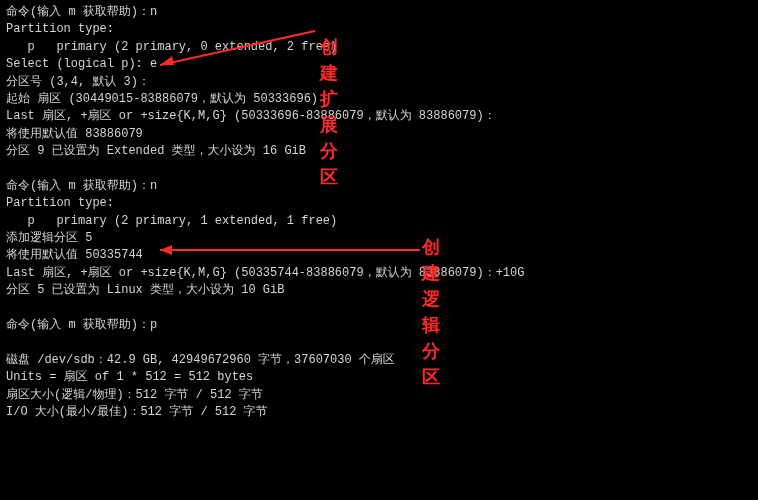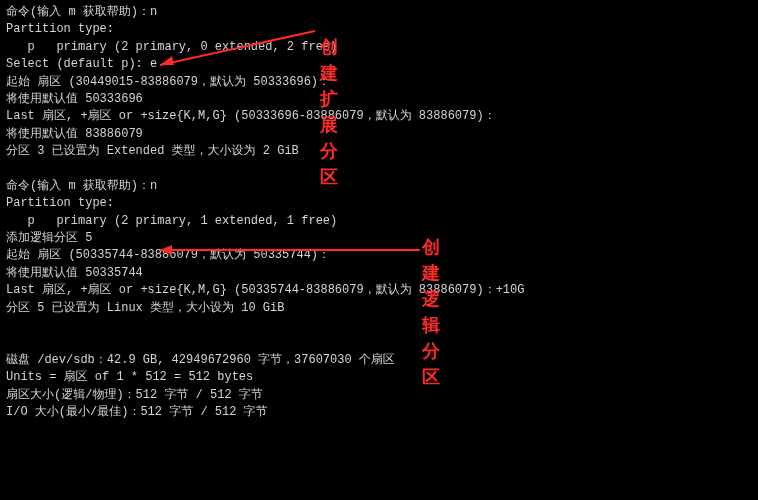--- a/index.html
+++ b/index.html
@@ -9,38 +9,38 @@
   .ann svg{position:absolute}
 </style>
 </head>
 <body>
 
 <div class="term">
 
 <div class="line">命令(输入 m 获取帮助)：n</div>
 <div class="line">Partition type:</div>
 <div class="line">   p   primary (2 primary, 0 extended, 2 free)</div>
-<div class="line">Select (default p): e</div>
+<div class="line">Select (logical p): e</div>
+<div class="line">分区号 (3,4, 默认 3)：</div>
 <div class="line">起始 扇区 (30449015-83886079，默认为 50333696)：</div>
-<div class="line">将使用默认值 50333696</div>
 <div class="line">Last 扇区, +扇区 or +size{K,M,G} (50333696-83886079，默认为 83886079)：</div>
 <div class="line">将使用默认值 83886079</div>
-<div class="line">分区 3 已设置为 Extended 类型，大小设为 2 GiB</div>
+<div class="line">分区 9 已设置为 Extended 类型，大小设为 16 GiB</div>
 <div class="line"> </div>
 
 <div class="line">命令(输入 m 获取帮助)：n</div>
 <div class="line">Partition type:</div>
 <div class="line">   p   primary (2 primary, 1 extended, 1 free)</div>
 <div class="line">添加逻辑分区 5</div>
-<div class="line">起始 扇区 (50335744-83886079，默认为 50335744)：</div>
 <div class="line">将使用默认值 50335744</div>
 <div class="line">Last 扇区, +扇区 or +size{K,M,G} (50335744-83886079，默认为 83886079)：+10G</div>
 <div class="line">分区 5 已设置为 Linux 类型，大小设为 10 GiB</div>
 <div class="line"> </div>
 
+<div class="line">命令(输入 m 获取帮助)：p</div>
 <div class="line"> </div>
 <div class="line">磁盘 /dev/sdb：42.9 GB, 42949672960 字节，37607030 个扇区</div>
 <div class="line">Units = 扇区 of 1 * 512 = 512 bytes</div>
 <div class="line">扇区大小(逻辑/物理)：512 字节 / 512 字节</div>
 <div class="line">I/O 大小(最小/最佳)：512 字节 / 512 字节</div>
 
 <div class="ann" style="left:160px;top:18px">
   <svg width="170" height="50" style="left:0;top:5px">
         <line x1="0" y1="42" x2="155" y2="8" stroke="#ff2a2a" stroke-width="2"></line>
         <polygon points="0,42 12,33 14,42" fill="#ff2a2a"></polygon>

